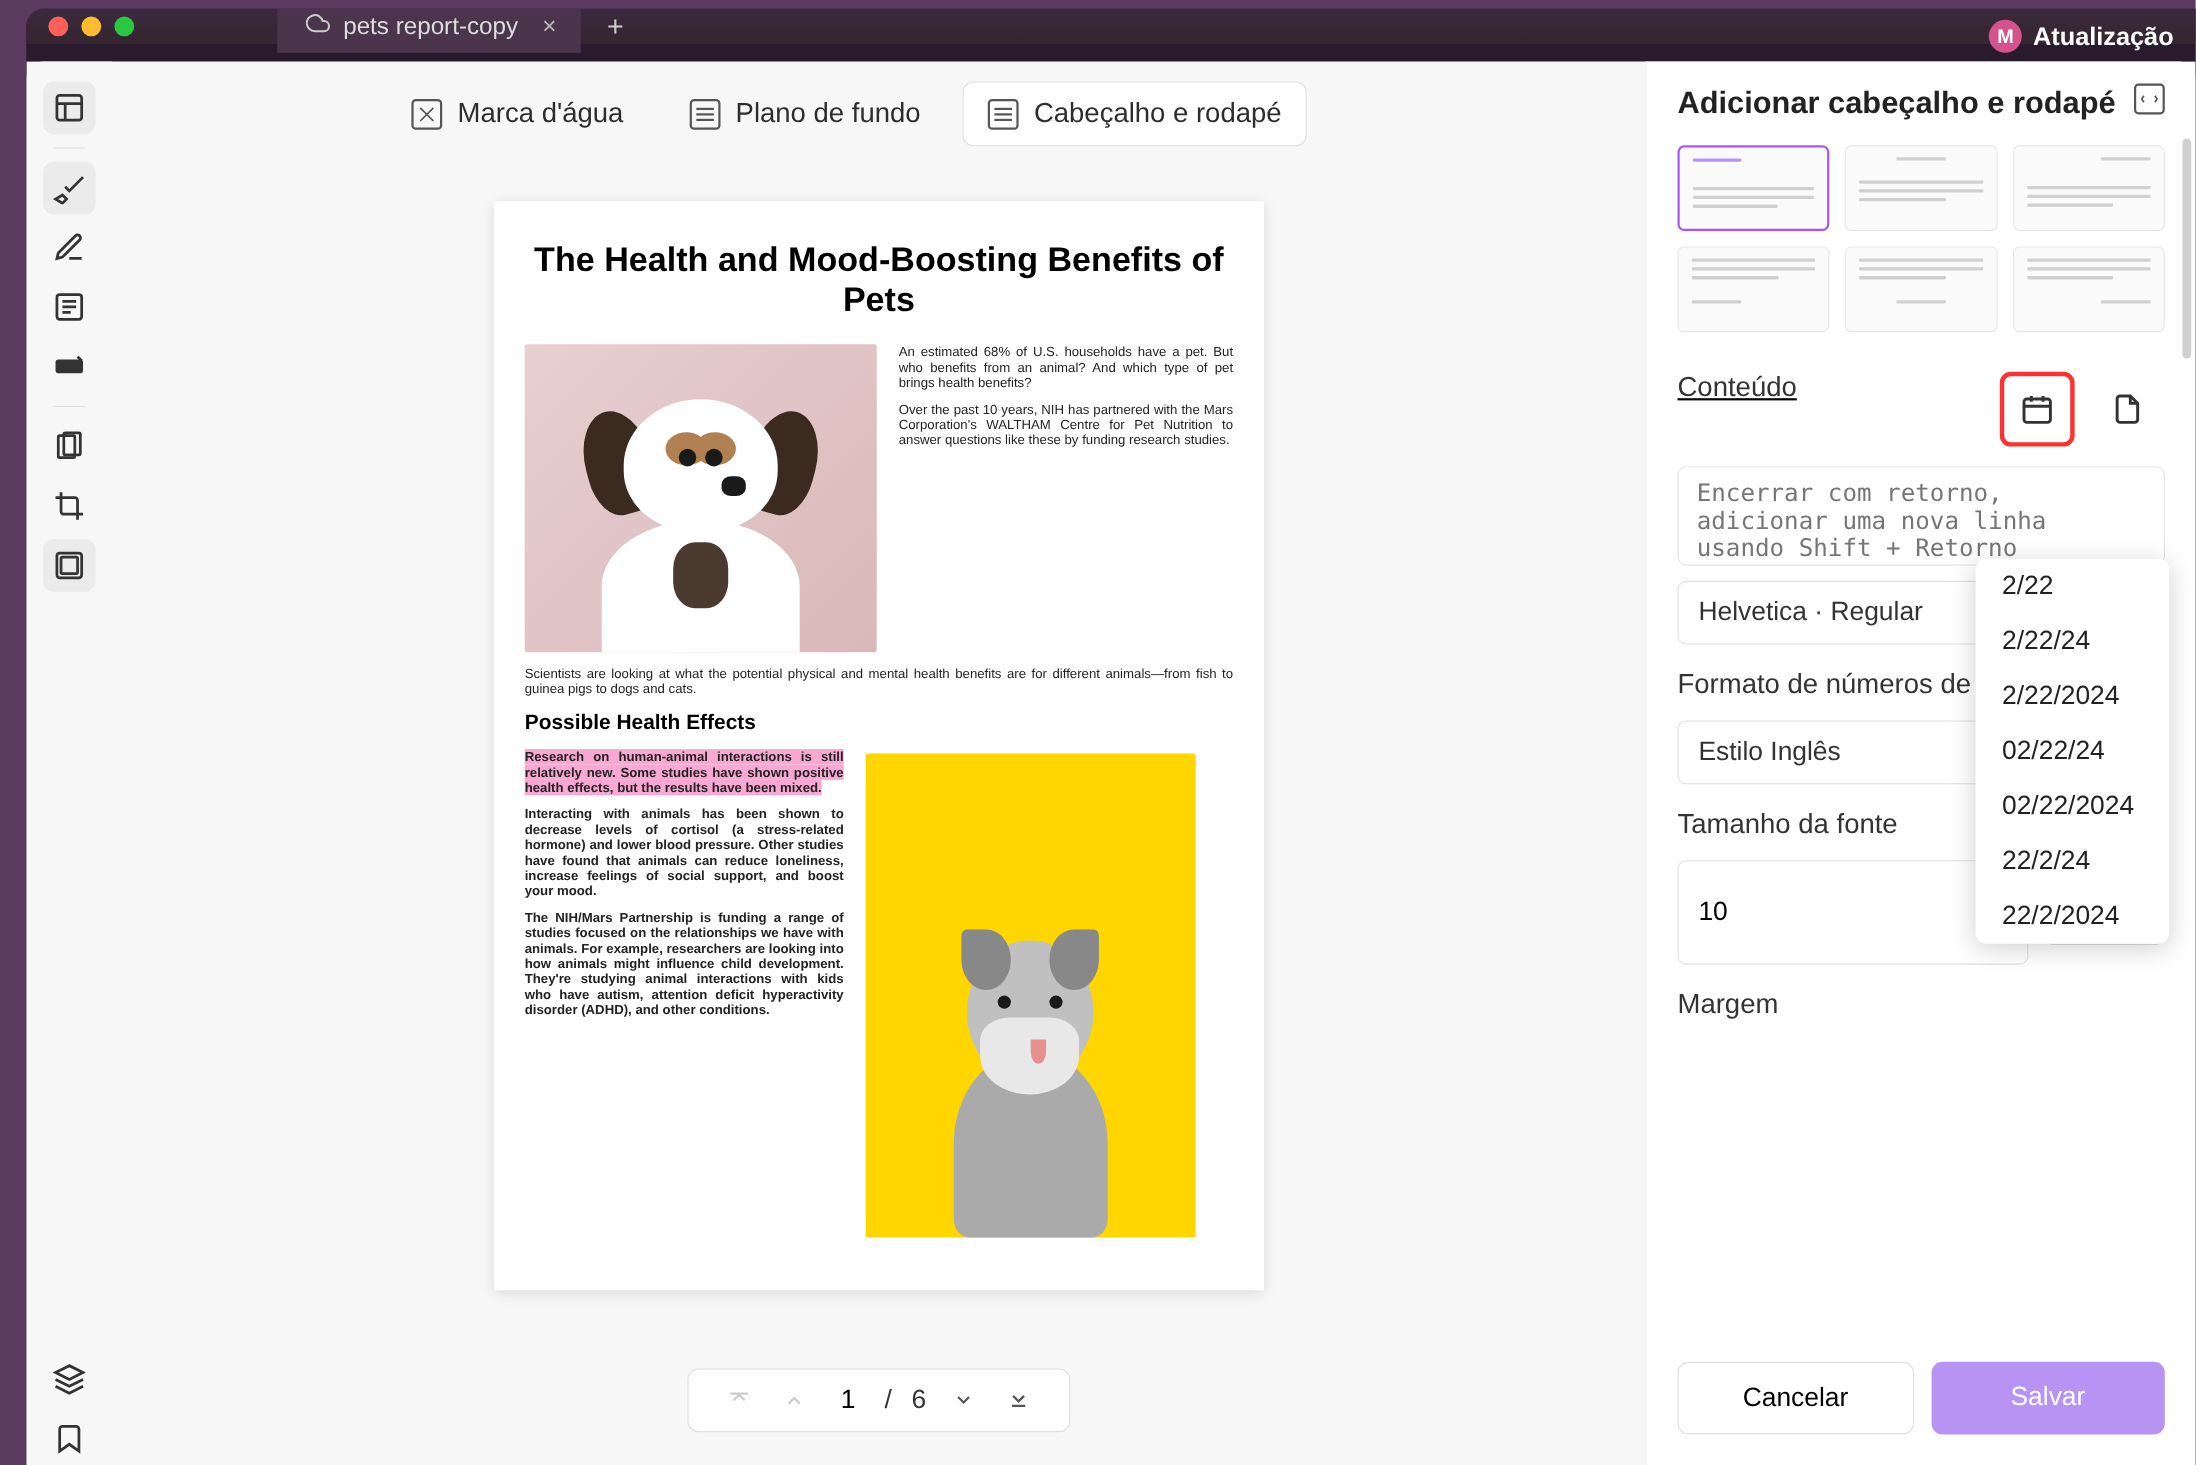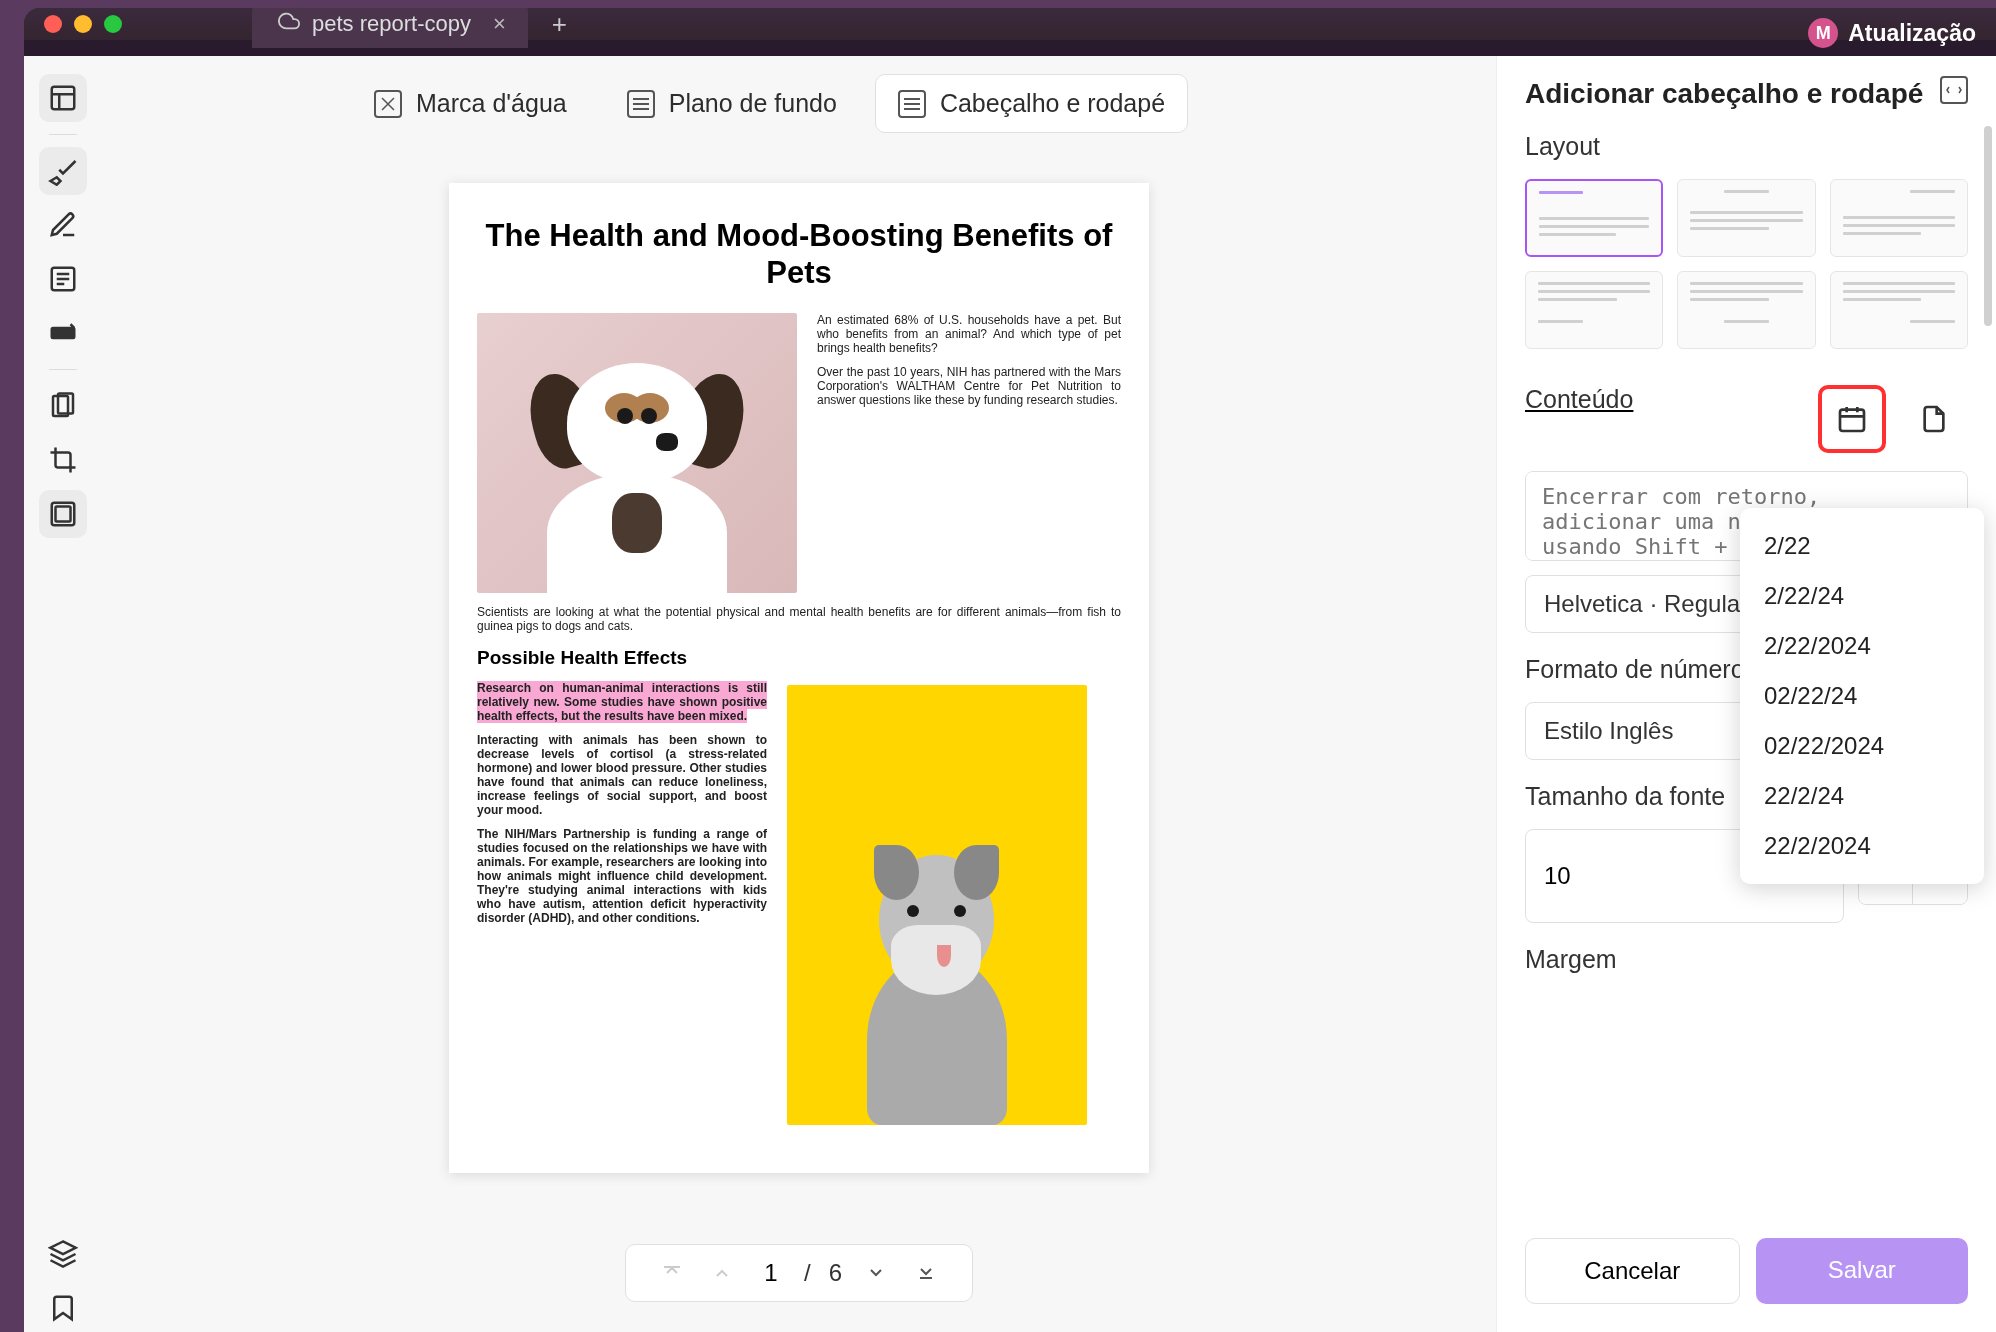--- a/index.html
+++ b/index.html
@@ -88,21 +88,21 @@
 .field-row { width: 100%; border: 1px solid #e0e0e0; border-radius: 8px; padding: 14px 18px; font-size: 24px; color: #333; margin-bottom: 22px; display: flex; align-items: center; justify-content: space-between; cursor: pointer; }
 .dropdown-chevron { color: #888; }
 .fontsize-row { display: flex; gap: 14px; align-items: center; margin-bottom: 22px; }
 .fontsize-select { flex: 1; border: 1px solid #e0e0e0; border-radius: 8px; padding: 32px 18px; font-size: 24px; display: flex; justify-content: space-between; cursor: pointer; }
 .stepper { display: flex; border: 1px solid #e0e0e0; border-radius: 8px; overflow: hidden; }
 .stepper-btn { width: 54px; height: 56px; display: flex; align-items: center; justify-content: center; font-size: 28px; cursor: pointer; background: #fff; }
 .stepper-btn:first-child { border-right: 1px solid #e0e0e0; }
 .bottom-buttons { position: absolute; bottom: 28px; left: 28px; right: 28px; display: flex; gap: 16px; }
 .btn { flex: 1; padding: 18px; border-radius: 10px; font-size: 24px; text-align: center; cursor: pointer; border: 1px solid #e0e0e0; background: #fff; }
 .btn.primary { background: #b794f4; color: #fff; border: none; }
-.date-dropdown { position: absolute; top: 452px; right: 12px; width: 244px; background: #fff; border-radius: 10px; box-shadow: 0 4px 24px rgba(0,0,0,0.18); padding: 13px 0; z-index: 100; }
+.date-dropdown { position: absolute; top: 452px; right: 24px; width: 176px; background: #fff; border-radius: 10px; box-shadow: 0 4px 24px rgba(0,0,0,0.18); padding: 0 0; z-index: 100; }
 .date-item { padding: 11px 24px; font-size: 24px; color: #222; cursor: pointer; }
 .scrollbar-indicator { position: absolute; right: 4px; top: 70px; width: 8px; height: 200px; background: #d0d0d0; border-radius: 4px; }
 </style>
 </head>
 <body>
 
 <div class="window">
   <div class="titlebar">
     <div class="traffic-lights">
       <div class="tl red"></div>
@@ -289,21 +289,20 @@
       <div class="scrollbar-indicator"></div>
       <div class="panel-header">
         <div class="panel-title">Adicionar cabeçalho e rodapé</div>
         <div class="panel-header-icon">
             <svg width="16" height="16" viewBox="0 0 16 16">
               <path d="M3 5l-2 3 2 3M13 5l2 3-2 3" stroke="#555" stroke-width="1.5" fill="none"></path>
             </svg>
           </div>
       </div>
 
-      <div class="section-label">Layout</div>
       <div class="layout-grid">
         <div class="layout-thumb selected">
             <div class="lt-line lt-short" style="background:#b794f4"></div>
             <div style="height:18px"></div>
             <div class="lt-line"></div>
             <div class="lt-line"></div>
             <div class="lt-line lt-med"></div>
           </div>
         <div class="layout-thumb">
             <div class="lt-line lt-short" style="margin:0 auto"></div>

